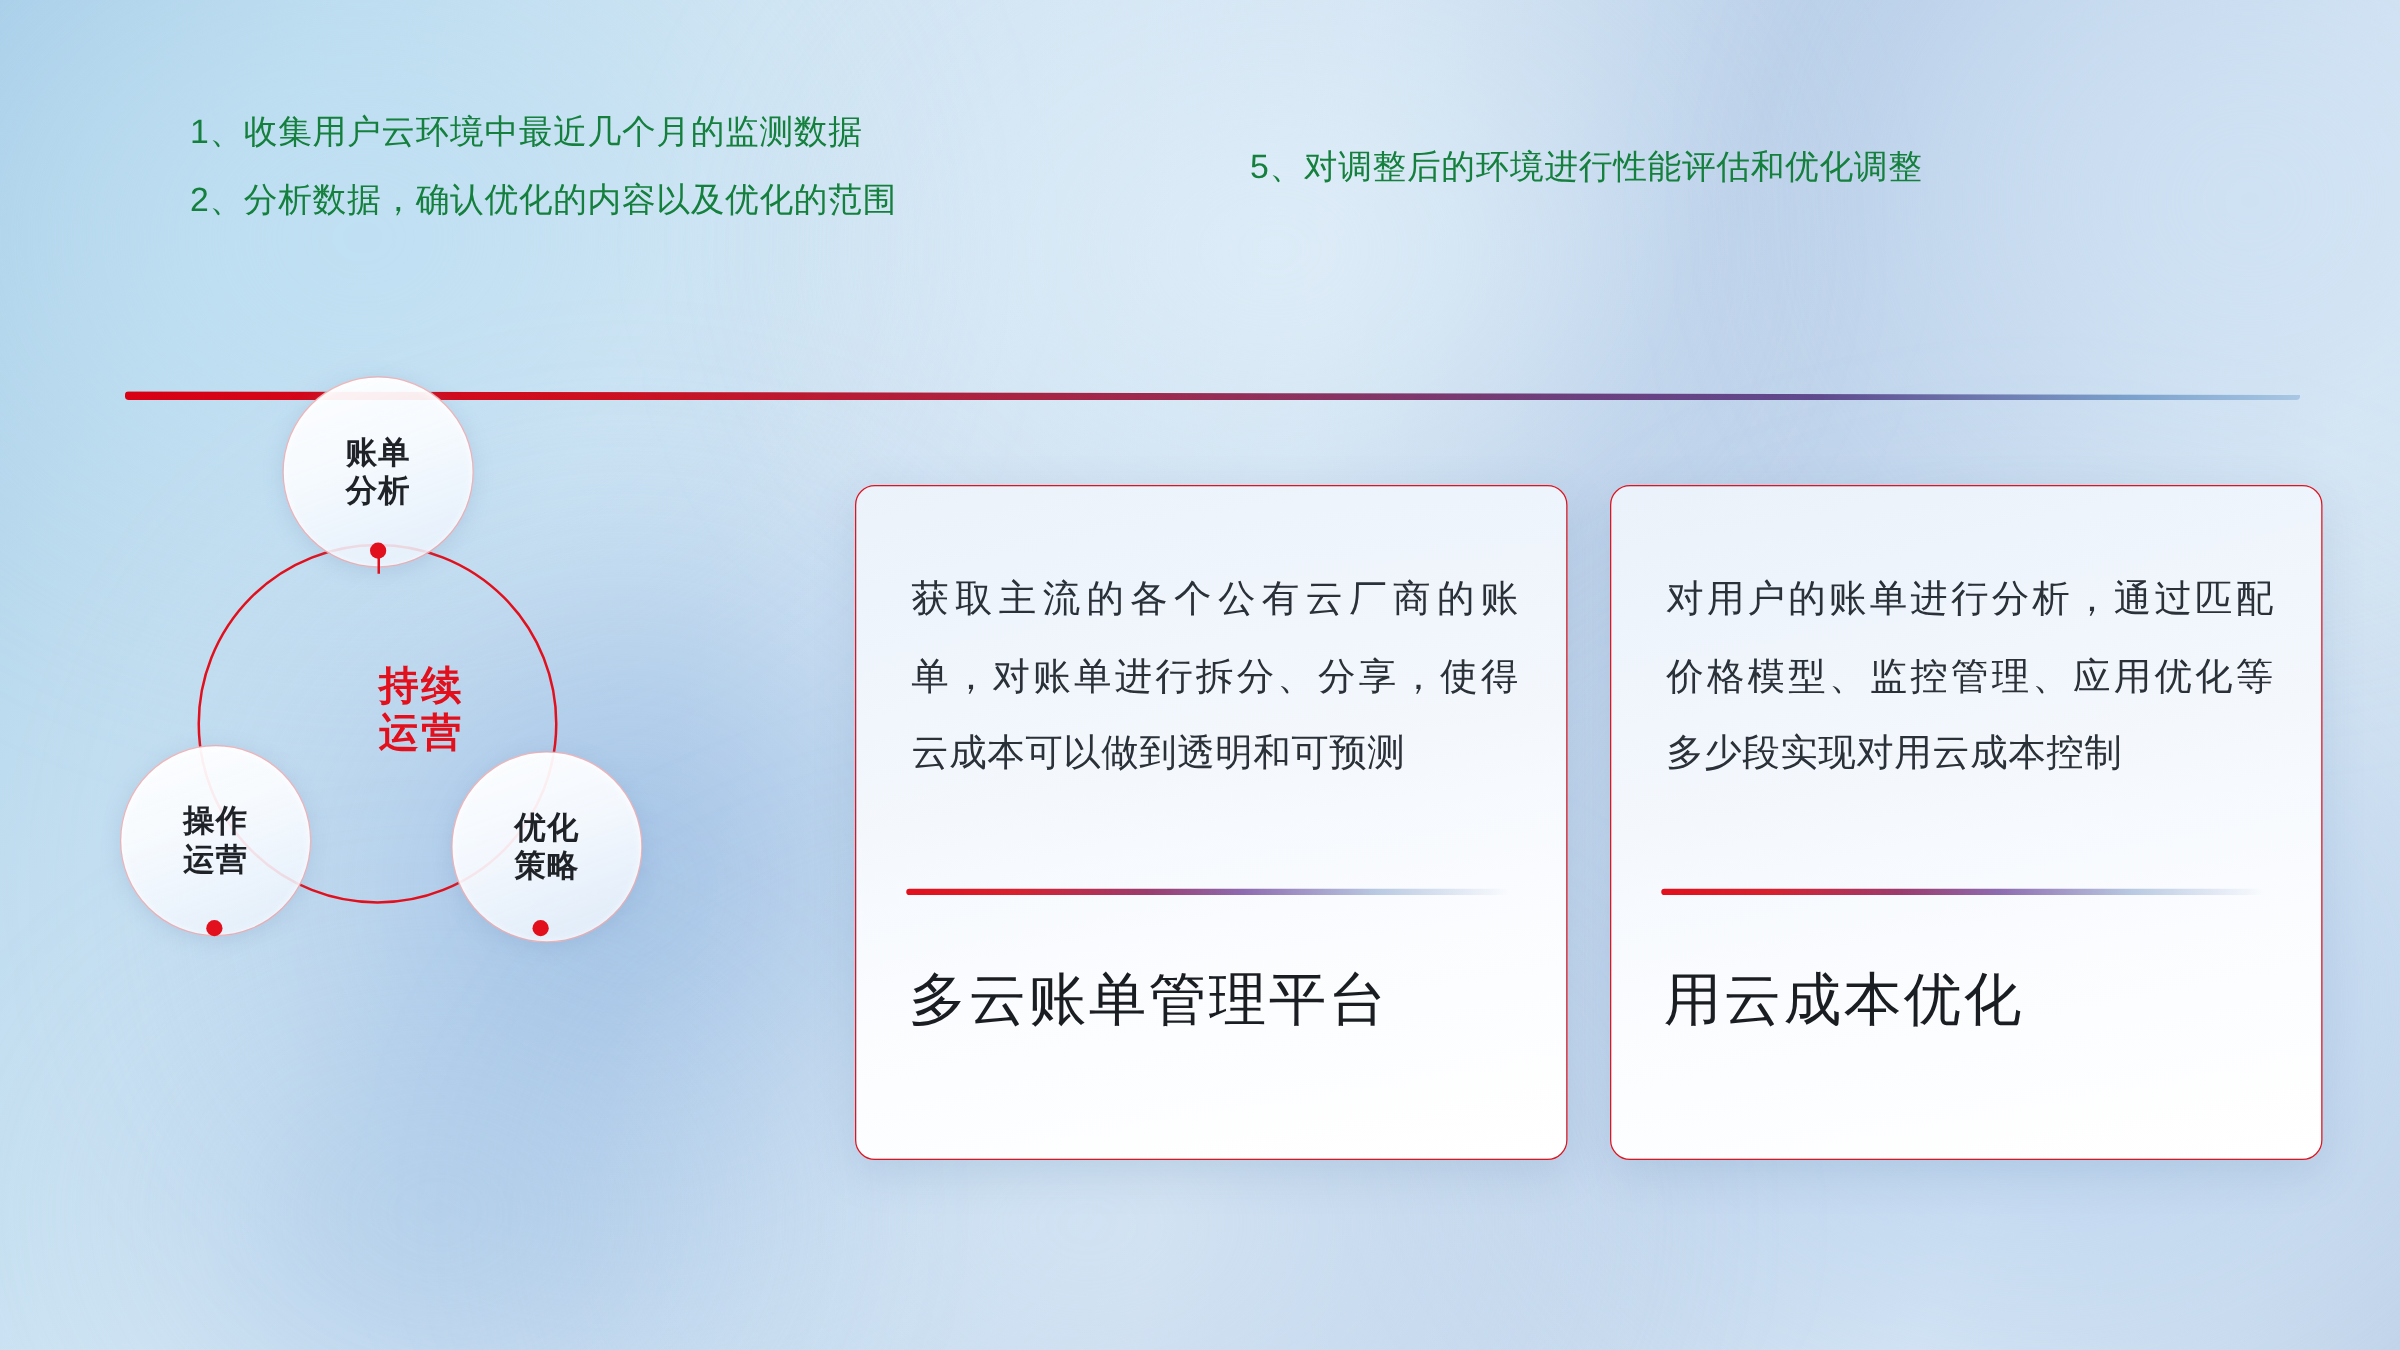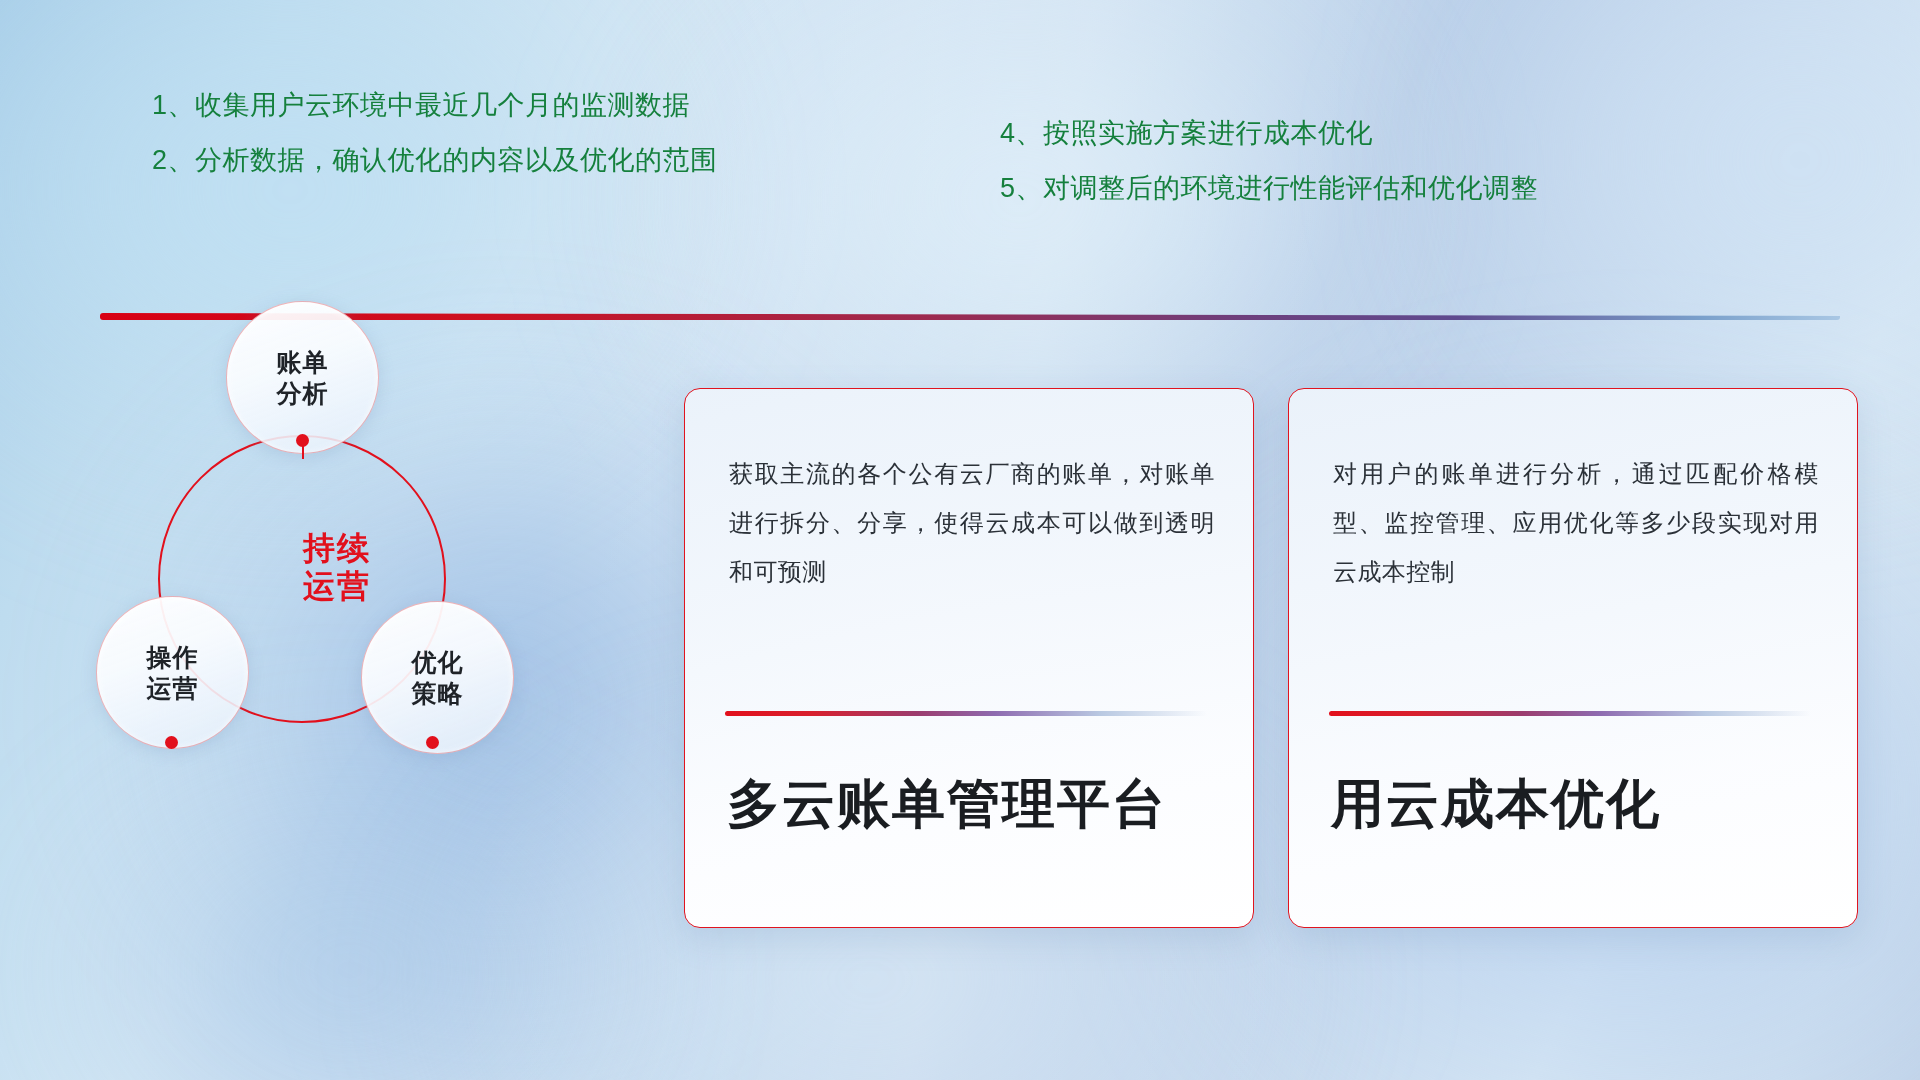--- a/index.html
+++ b/index.html
@@ -113,31 +113,31 @@
     border-radius:16px;
     border:1.6px solid #e0141f;
     background:linear-gradient(170deg, rgba(236,243,251,.96) 0%, rgba(244,248,253,.97) 38%, rgba(252,253,255,.99) 72%, rgba(255,255,255,1) 100%);
     box-shadow:0 10px 34px rgba(90,125,170,.18);
     overflow:hidden;
   }
   #card-1 { left:684px; }
   #card-2 { left:1288px;padding-left:40px; }
   .card-body {
     position:absolute; left:44px; right:38px; top:60px;
-    font-size:24px; line-height:2.05; color:#2b3138;
+    font-size:30px; line-height:2.05; color:#2b3138;
     letter-spacing:.4px; text-align:justify;
   }
   .card-rule {
     position:absolute; left:40px; width:482px; height:5px; top:322px;
     background:linear-gradient(90deg,#e2101c 0%,#d8202e 18%,#9b3c6e 40%,#8e6bb0 56%,#b9c9e2 78%,rgba(215,228,242,0) 100%);
     border-radius:3px;
   }
   .card-title {
     position:absolute; left:42px; top:380px;
-    font-size:53px; font-weight:700; color:#1a1d21; letter-spacing:2px;
+    font-size:46px; font-weight:400; color:#1a1d21; letter-spacing:2px;
   }
 </style>
 </head>
 <body>
 
 <div id="bg">
   <div class="bg-layer bg-base"></div>
   <div class="bg-blob blob-1"></div>
   <div class="bg-blob blob-2"></div>
   <div class="bg-blob blob-3"></div>
@@ -147,21 +147,20 @@
   <div class="bg-blob blob-7"></div>
   <div class="bg-layer bg-sheen"></div>
 </div>
 
 <div class="list list-left">
   <div class="list-item">1、收集用户云环境中最近几个月的监测数据</div>
   <div class="list-item">2、分析数据，确认优化的内容以及优化的范围</div>
 </div>
 
 <div class="list list-right">
-  <div class="list-item">4、按照实施方案进行成本优化</div>
   <div class="list-item">5、对调整后的环境进行性能评估和优化调整</div>
 </div>
 
 <div id="divider">
   <div class="bar"></div>
 </div>
 
 <div id="venn">
   <div id="ring"></div>
   <div id="ring-core">

